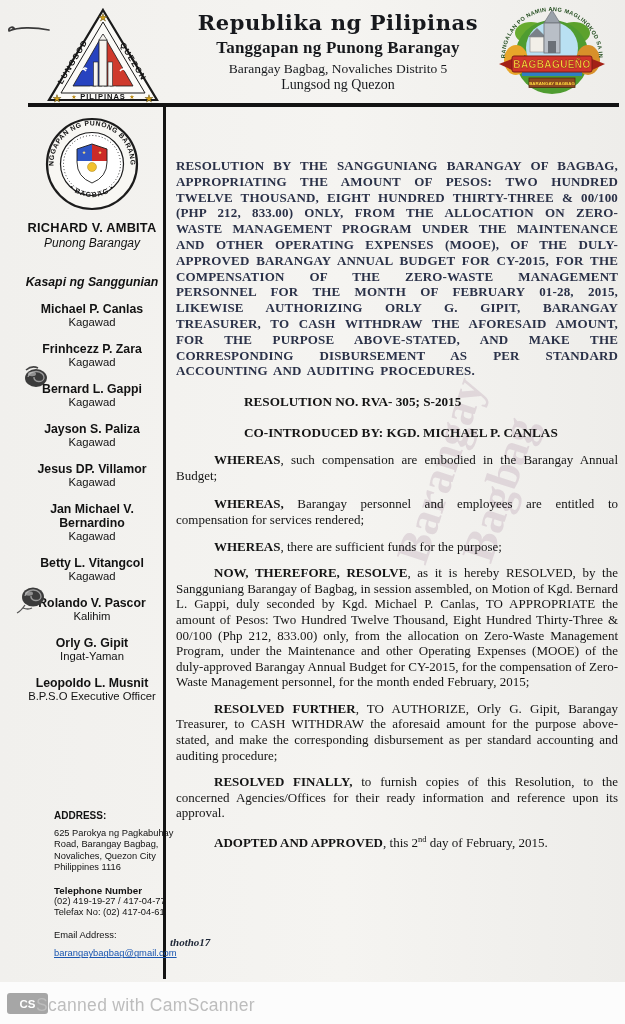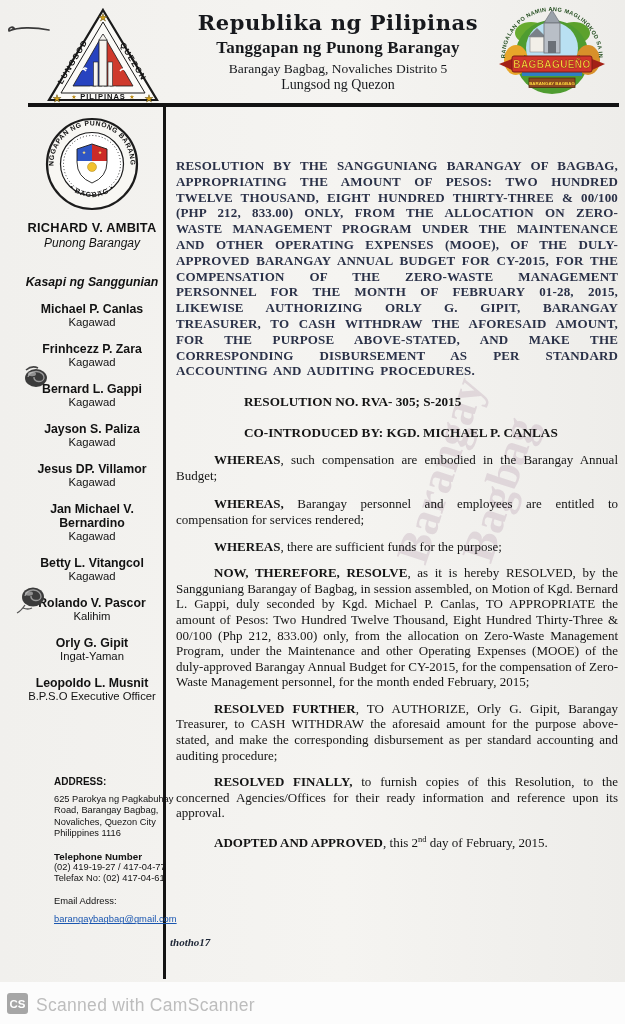--- a/index.html
+++ b/index.html
@@ -29,21 +29,21 @@
   .sb-seal{display:block;margin:0 auto;}
   .captain-name{font-size:12.8px;font-weight:bold;margin-top:8px;letter-spacing:.2px;}
   .captain-title{font-size:12px;font-style:italic;margin-top:1px;}
   .council-heading{font-size:12.3px;font-weight:bold;font-style:italic;margin-top:25px;}
   .official{margin-top:13px;}
   .official .name{font-size:12.3px;font-weight:bold;line-height:14px;}
   .official .role{font-size:11.3px;line-height:13px;}
   .blob1{position:absolute;left:-1px;top:248px;}
   .blob2{position:absolute;left:-9px;top:470px;}
 
-  .address{position:absolute;left:30px;top:660px;width:130px;text-align:left;
+  .address{position:absolute;left:30px;top:694px;width:130px;text-align:left;
            font-family:"Liberation Sans",sans-serif;color:#121212;}
   .addr-heading{font-weight:bold;font-size:10px;}
   .addr-lines{font-size:9.3px;line-height:11.4px;margin-top:7px;}
   .tel-heading{font-weight:bold;font-size:9.8px;margin-top:11px;}
   .tel-line{font-size:9.3px;line-height:11.4px;}
   .email-heading{font-size:9.4px;margin-top:11px;}
   .email-link{font-size:9.4px;color:#1a56b0;text-decoration:underline;display:inline-block;margin-top:7px;text-align:right;}
 
   
   .main{position:absolute;left:176px;top:126px;width:442px;}
@@ -55,21 +55,21 @@
 
   .watermark{position:absolute;left:310px;top:350px;width:320px;height:260px;pointer-events:none;}
   .watermark-inner{position:absolute;left:50%;top:50%;
        transform:translate(-50%,-50%) rotate(-72deg);
        font-size:46px;font-weight:bold;color:rgba(160,125,150,.22);
        white-space:nowrap;line-height:62px;text-align:center;font-family:"Liberation Serif",serif;}
 
   .thotho{position:absolute;left:170px;top:936px;font-size:11px;font-weight:bold;
           font-style:italic;color:#1d2636;}
 
-  .footer-badge{position:absolute;left:7px;top:993px;width:21px;height:21px;background:#a6a6a6;
+  .footer-badge{position:absolute;left:7px;top:993px;width:41px;height:21px;background:#a6a6a6;
        border-radius:3px;color:#fff;font-family:"Liberation Sans",sans-serif;font-weight:bold;
        font-size:11.5px;display:flex;align-items:center;justify-content:center;}
   .footer-text{position:absolute;left:36px;top:995px;font-family:"Liberation Sans",sans-serif;
        font-size:17.5px;color:#bdbdbd;letter-spacing:.3px;}
 </style>
 </head>
 <body>
 
 <div class="page">
 

